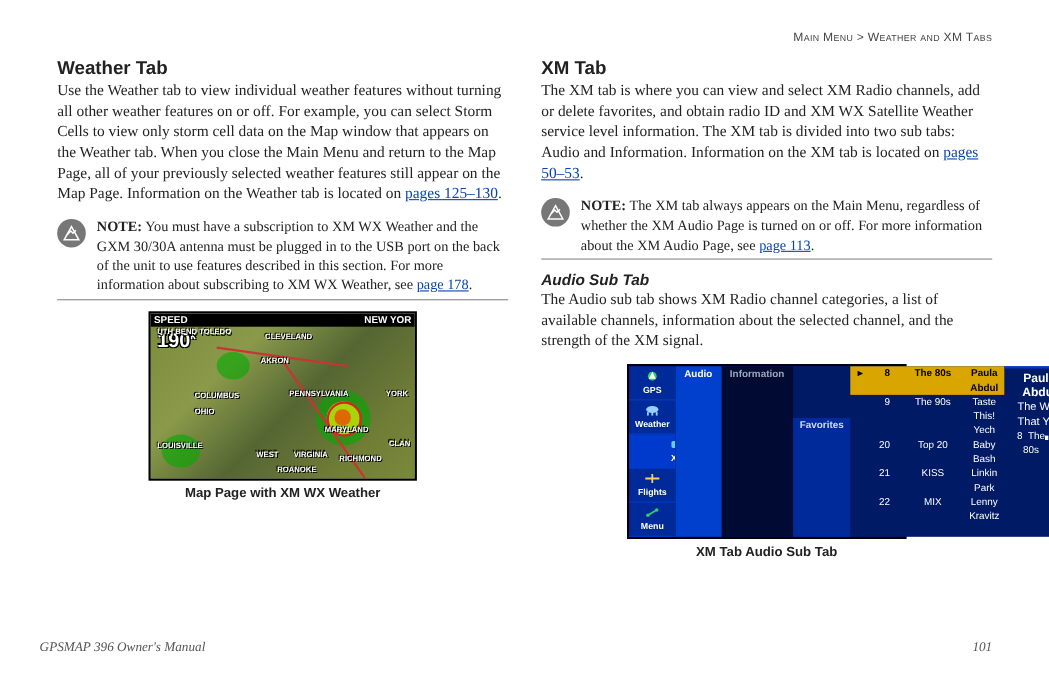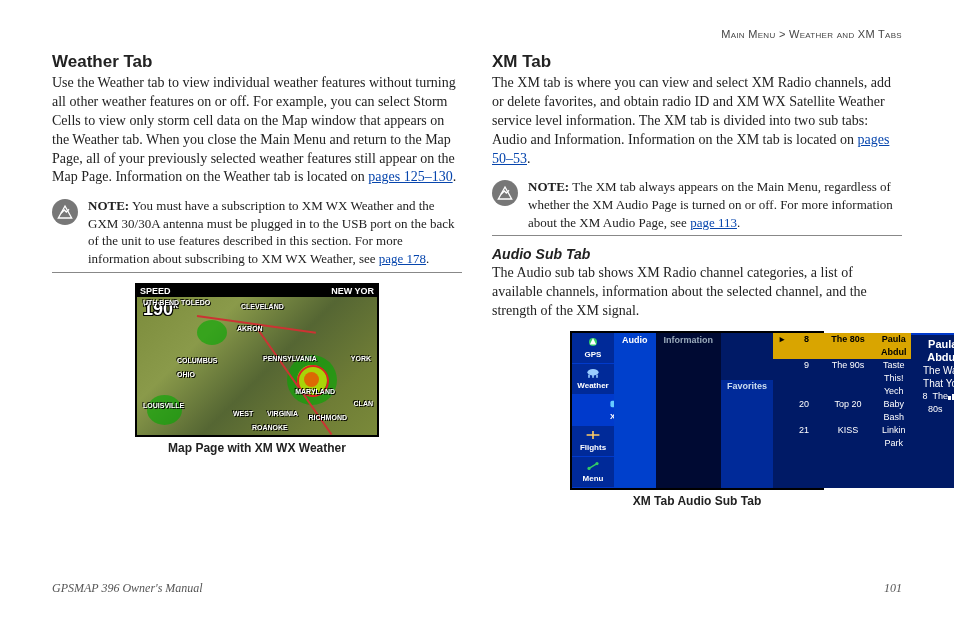--- a/index.html
+++ b/index.html
@@ -248,21 +248,21 @@
     padding: 0 6px 2px 6px;
     font-size: 9px;
   }
   .xm-sig {
     display: flex; gap: 1px; align-items: flex-end;
   }
   .xm-sig span { width: 3px; background: #fff; }
   .footer {
     position: absolute;
     bottom: 22px;
-    left: 52px;
+    left: 36px;
     right: 52px;
     display: flex;
     justify-content: space-between;
     font-style: italic;
     font-size: 12px;
     color: #555;
     font-family: "Times New Roman", Times, serif;
   }
 </style>
 </head>
@@ -417,20 +417,26 @@
                   <span class="xm-ch">20</span>
                   <span class="xm-name">Top 20</span>
                   <span class="xm-artist">Baby Bash</span>
               </div>
               <div class="xm-row">
                 <span style="width:10px"></span>
                   <span class="xm-ch">21</span>
                   <span class="xm-name">KISS</span>
                   <span class="xm-artist">Linkin Park</span>
               </div>
+              <div class="xm-row">
+                <span style="width:10px"></span>
+                  <span class="xm-ch">22</span>
+                  <span class="xm-name">MIX</span>
+                  <span class="xm-artist">Lenny Kravitz</span>
+              </div>
             </div>
             <div class="xm-now">
               <div class="xm-now-artist">Paula Abdul</div>
               <div>The Way That You</div>
               <div class="xm-bottom">
                 <span><span>8</span>&nbsp;&nbsp;<span>The 80s</span></span>
                 <span class="xm-sig">
                   <span style="height:4px"></span>
                     <span style="height:6px"></span>
                     <span style="height:8px"></span>

